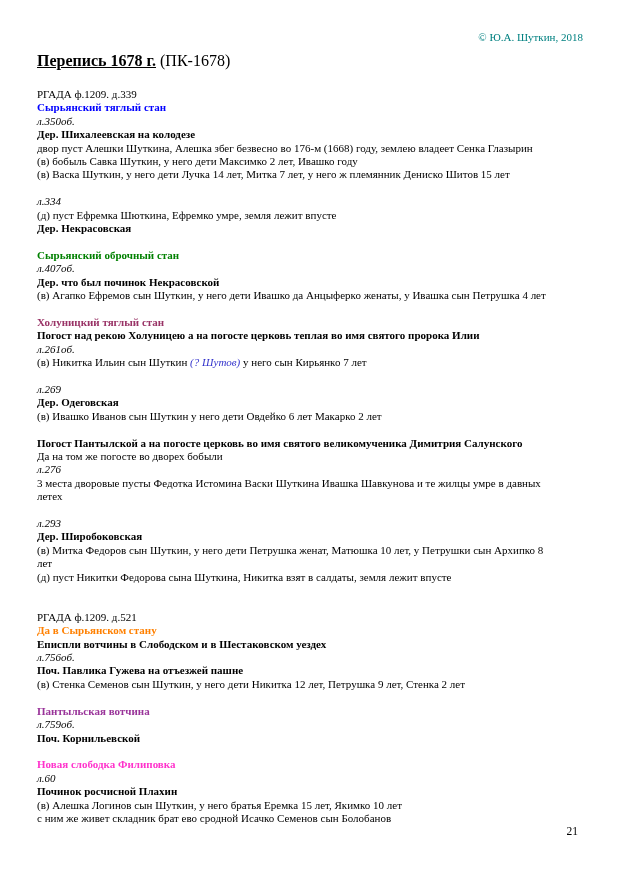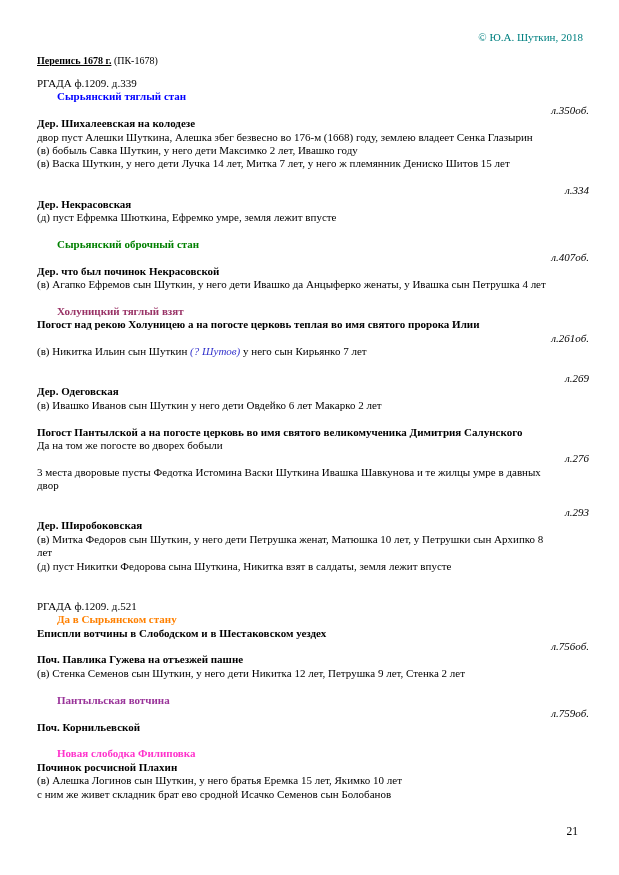--- a/index.html
+++ b/index.html
@@ -24,40 +24,40 @@
     font-size: 11px;
     line-height: 13px;
   }
   .content {
     position: absolute;
     left: 37px;
     top: 52px;
     width: 552px;
   }
   .title-line {
-    font-size: 10px;
+    font-size: 16px;
     line-height: 17px;
-    margin-bottom: 8px;
+    margin-bottom: 19px;
     white-space: nowrap;
   }
   .title-main {
     font-weight: bold;
     text-decoration: underline;
   }
   .title-suffix {
     font-weight: normal;
   }
   .line {
     font-size: 11px;
     line-height: 13.4px;
     white-space: nowrap;
   }
   .line.bold { font-weight: bold; }
-  .line.section { font-weight: bold; margin-left: 20px; }
-  .line.folio { font-style: italic; text-align: right; }
+  .line.section { font-weight: bold; }
+  .line.folio { font-style: italic; }
   .line.blank { min-height: 13.4px; }
   .page-number {
     position: absolute;
     right: 41px;
     bottom: 38px;
     font-size: 11.5px;
   }
 </style>
 </head>
 <body>
@@ -74,62 +74,63 @@
     <div>
         <div class="line normal">РГАДА ф.1209. д.339</div>
         <div class="line section" style="color: rgb(0, 0, 255);">Сырьянский тяглый стан</div>
         <div class="line folio">л.350об.</div>
         <div class="line bold">Дер. Шихалеевская на колодезе</div>
         <div class="line normal">двор пуст Алешки Шуткина, Алешка збег безвесно во 176-м (1668) году, землею владеет Сенка Глазырин</div>
         <div class="line normal">(в) бобыль Савка Шуткин, у него дети Максимко 2 лет, Ивашко году</div>
         <div class="line normal">(в) Васка Шуткин, у него дети Лучка 14 лет, Митка 7 лет, у него ж племянник Дениско Шитов 15 лет</div>
         <div class="line blank">&nbsp;</div>
         <div class="line folio">л.334</div>
+        <div class="line normal">(д) пуст Ефремка Шюткина, Ефремко умре, земля лежит впусте</div>
         <div class="line bold">Дер. Некрасовская</div>
-        <div class="line normal">(д) пуст Ефремка Шюткина, Ефремко умре, земля лежит впусте</div>
         <div class="line blank">&nbsp;</div>
         <div class="line section" style="color: rgb(0, 128, 0);">Сырьянский оброчный стан</div>
         <div class="line folio">л.407об.</div>
         <div class="line bold">Дер. что был починок Некрасовской</div>
         <div class="line normal">(в) Агапко Ефремов сын Шуткин, у него дети Ивашко да Анцыферко женаты, у Ивашка сын Петрушка 4 лет</div>
         <div class="line blank">&nbsp;</div>
-        <div class="line section" style="color: rgb(153, 51, 102);">Холуницкий тяглый взят</div>
+        <div class="line section" style="color: rgb(153, 51, 102);">Холуницкий тяглый стан</div>
         <div class="line bold">Погост над рекою Холуницею а на погосте церковь теплая во имя святого пророка Илии</div>
         <div class="line folio">л.261об.</div>
         <div class="line normal"><span>(в) Никитка Ильин сын Шуткин </span><span style="color: rgb(51, 51, 204); font-style: italic;">(? Шутов)</span><span> у него сын Кирьянко 7 лет</span></div>
         <div class="line blank">&nbsp;</div>
         <div class="line folio">л.269</div>
         <div class="line bold">Дер. Одеговская</div>
         <div class="line normal">(в) Ивашко Иванов сын Шуткин у него дети Овдейко 6 лет Макарко 2 лет</div>
         <div class="line blank">&nbsp;</div>
         <div class="line bold">Погост Пантылской а на погосте церковь во имя святого великомученика Димитрия Салунского</div>
         <div class="line normal">Да на том же погосте во дворех бобыли</div>
         <div class="line folio">л.276</div>
         <div class="line normal">3 места дворовые пусты Федотка Истомина Васки Шуткина Ивашка Шавкунова и те жилцы умре в давных</div>
-        <div class="line normal">двор</div>
+        <div class="line normal">летех</div>
         <div class="line blank">&nbsp;</div>
         <div class="line folio">л.293</div>
         <div class="line bold">Дер. Широбоковская</div>
         <div class="line normal">(в) Митка Федоров сын Шуткин, у него дети Петрушка женат, Матюшка 10 лет, у Петрушки сын Архипко 8</div>
         <div class="line normal">лет</div>
         <div class="line normal">(д) пуст Никитки Федорова сына Шуткина, Никитка взят в салдаты, земля лежит впусте</div>
         <div class="line blank">&nbsp;</div>
         <div class="line blank">&nbsp;</div>
         <div class="line normal">РГАДА ф.1209. д.521</div>
         <div class="line section" style="color: rgb(255, 128, 0);">Да в Сырьянском стану</div>
         <div class="line bold">Еписпли вотчины в Слободском и в Шестаковском уездех</div>
         <div class="line folio">л.756об.</div>
         <div class="line bold">Поч. Павлика Гужева на отъезжей пашне</div>
         <div class="line normal">(в) Стенка Семенов сын Шуткин, у него дети Никитка 12 лет, Петрушка 9 лет, Стенка 2 лет</div>
         <div class="line blank">&nbsp;</div>
         <div class="line section" style="color: rgb(153, 51, 153);">Пантыльская вотчина</div>
         <div class="line folio">л.759об.</div>
         <div class="line bold">Поч. Корнильевской</div>
         <div class="line blank">&nbsp;</div>
         <div class="line section" style="color: rgb(255, 51, 204);">Новая слободка Филиповка</div>
+        <div class="line folio">л.60</div>
         <div class="line bold">Починок росчисной Плахин</div>
         <div class="line normal">(в) Алешка Логинов сын Шуткин, у него братья Еремка 15 лет, Якимко 10 лет</div>
         <div class="line normal">с ним же живет складник брат ево сродной Исачко Семенов сын Болобанов</div>
       </div>
   </div>
 
   <div class="page-number">21</div>
 
 </div>
 

